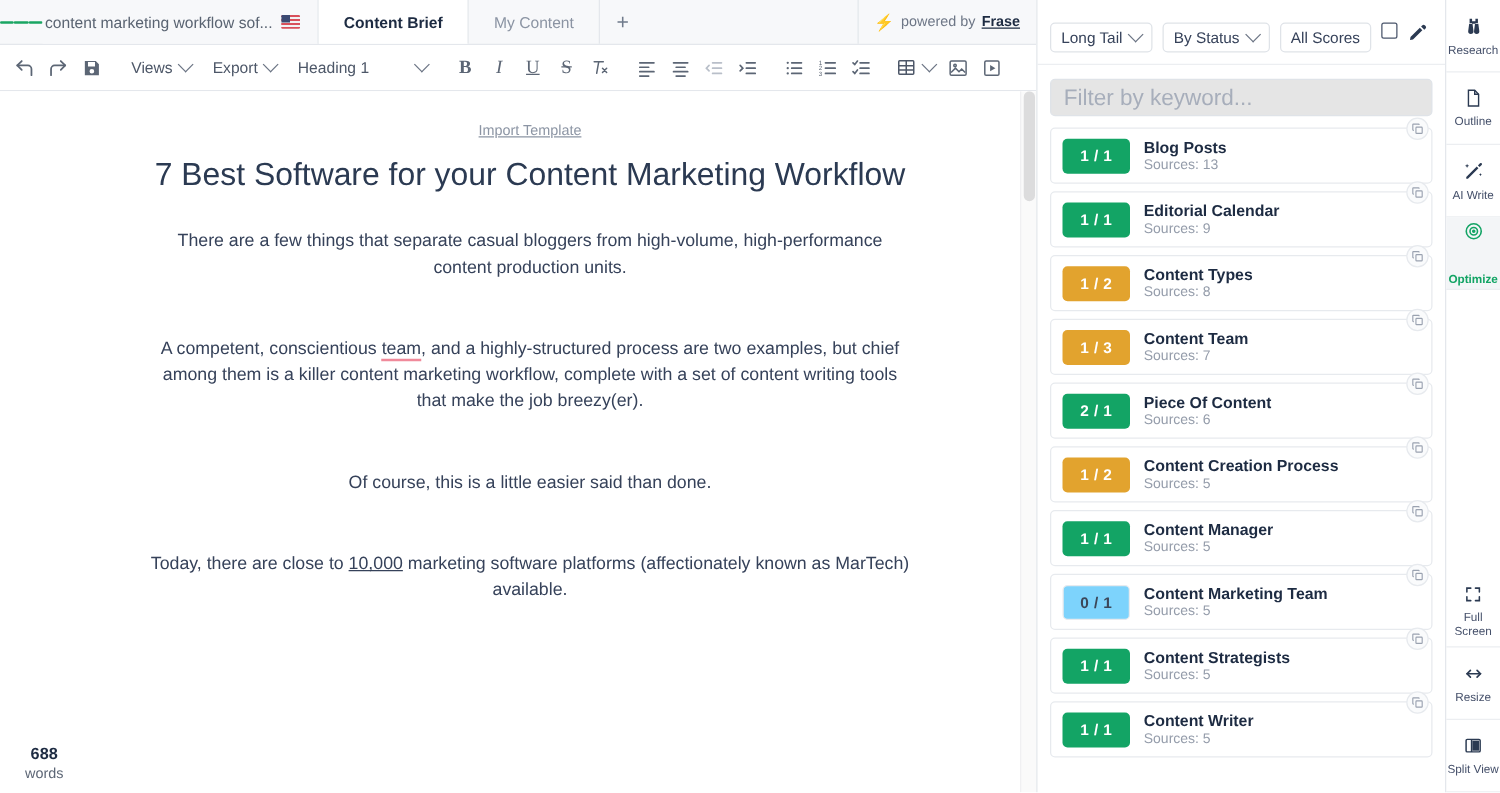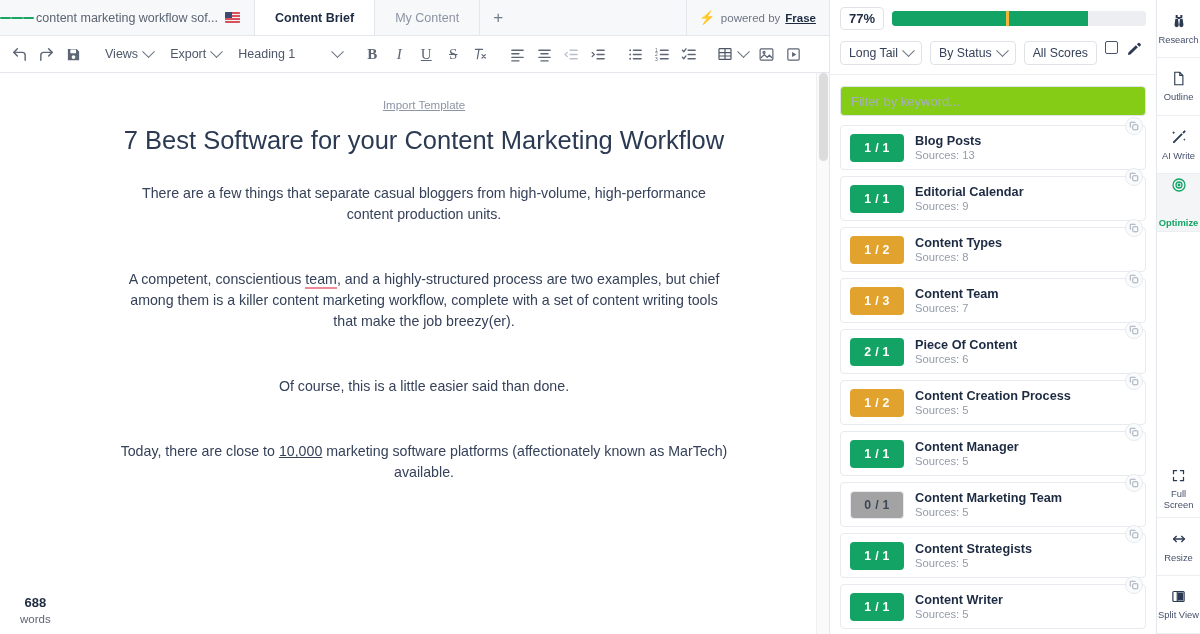--- a/index.html
+++ b/index.html
@@ -197,43 +197,43 @@
     width: 13px; height: 13px; border: 1.6px solid #4a556b; border-radius: 2px;
     cursor: pointer; flex: none;
   }
   .pen-ico { cursor: pointer; display: flex; align-items: center; }
 
   
   .kw-area { flex: 1; overflow: hidden; padding: 0 10px; position: relative; }
   .kw-filter {
     width: 100%; height: 30px; margin: 11px 0 9px 0;
     border: 1px solid #dfe3e8; border-radius: 4px;
-    padding: 0 10px; font-size: 13px; color: #36425a;
+    padding: 0 10px; font-size: 18px; color: #36425a;
     font-family: "Liberation Sans", sans-serif;
-    background: #84cc16; outline: none;
+    background: #e5e5e5; outline: none;
   }
   .kw-filter::placeholder { color: #a7aebb; }
   .kw-card {
     position: relative;
     border: 1px solid #e7eaee; border-radius: 4px;
     background: #fff;
     height: 45px; margin-bottom: 6px;
     display: flex; align-items: center; gap: 11px;
     padding: 16px 9px;
     cursor: pointer;
   }
   .kw-badge {
     width: 54px; height: 28px; border-radius: 4px;
     display: flex; align-items: center; justify-content: center;
     font-size: 12.3px; font-weight: bold; color: #ffffff;
     flex: none; letter-spacing: 0.3px;
   }
   .kw-badge.green { background: #13a465; }
   .kw-badge.orange { background: #e2a32e; }
-  .kw-badge.zero { background: #a3a3a3; color: #3c4759; border: 1px solid #e7eaee; }
+  .kw-badge.zero { background: #7dd3fc; color: #3c4759; border: 1px solid #e7eaee; }
   .kw-text { display: flex; flex-direction: column; gap: 1px; overflow: hidden; }
   .kw-name { font-size: 12.7px; font-weight: bold; color: #1d2b42; white-space: nowrap; }
   .kw-src { font-size: 11.2px; color: #949caa; }
   .kw-copy {
     position: absolute; right: 2px; top: -9px;
     width: 18px; height: 18px; border-radius: 50%;
     background: #fafbfc; border: 1px solid #e7eaee;
     display: flex; align-items: center; justify-content: center;
     cursor: pointer;
   }
@@ -426,27 +426,20 @@
     </div>
 
     <div class="wordcount">
       <div class="wc-num">688</div>
       <div class="wc-label">words</div>
     </div>
   </div>
 
   <div class="panel">
     <div class="panel-head">
-      <div class="score-row">
-        <div class="score-pill">77%</div>
-        <div class="bar-track">
-          <div class="bar-fill" id="barFill" style="width: 77%;"></div>
-          <div class="bar-marker" id="barMarker" style="left: 45%;"></div>
-        </div>
-      </div>
       <div class="filters">
         <div class="fbtn">
           <span>Long Tail</span>
           <i class="chev"></i>
         </div>
         <div class="fbtn">
           <span>By Status</span>
           <i class="chev"></i>
         </div>
         <div class="fbtn">

